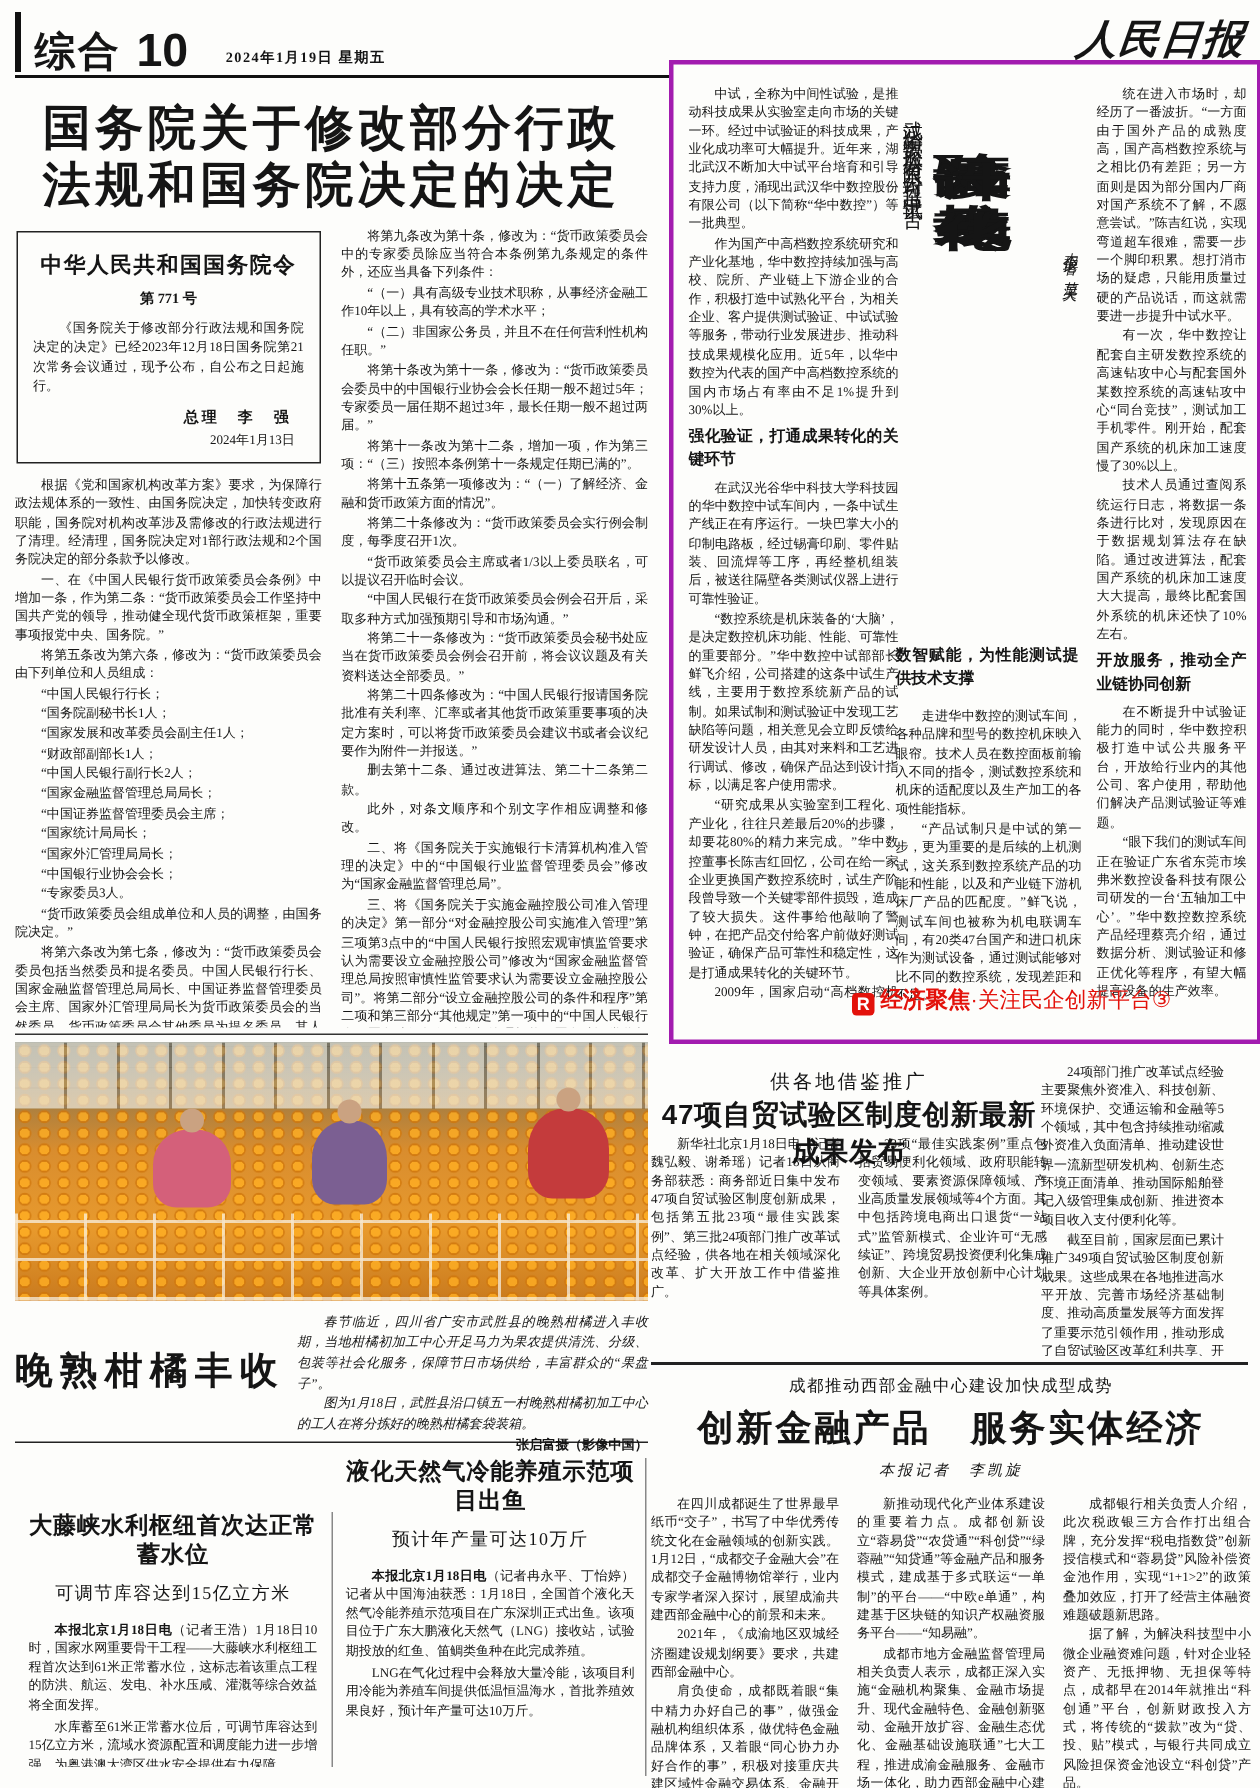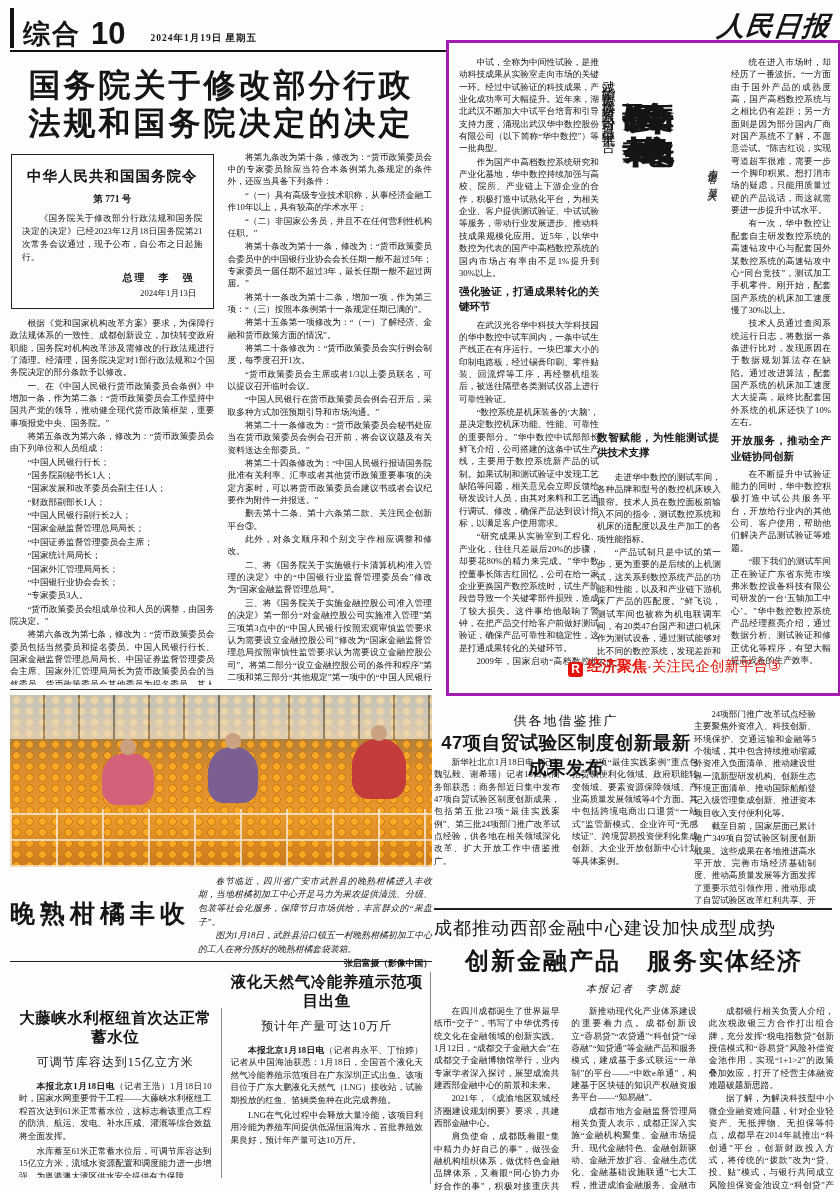--- a/index.html
+++ b/index.html
@@ -82,21 +82,21 @@
   .ftz{position:absolute;left:434px;top:706px;width:400px;height:198px;}
   .ftz-kicker{position:absolute;left:0;top:6px;width:264px;text-align:center;font-size:13px;letter-spacing:2px;}
   .ftz-headline{position:absolute;left:0;top:24px;width:264px;text-align:center;
                 font-family:"Liberation Sans","DejaVu Sans",sans-serif;font-weight:bold;font-size:18.5px;letter-spacing:.5px;}
   .ftz-cols{position:absolute;left:0;top:50px;width:264px;height:140px;display:flex;gap:12px;overflow:hidden;}
   .ftz-cols>div{flex:1;min-width:0;}
   .ftz-col3{position:absolute;left:260px;top:2px;width:122px;height:196px;overflow:hidden;}
   .rule-after-ftz{position:absolute;left:434px;top:908px;width:398px;height:1.5px;background:#222;}
   
   .cd{position:absolute;left:434px;top:912px;width:400px;height:276px;}
-  .cd-kicker{text-align:left;font-family:"Liberation Sans","DejaVu Sans",sans-serif;font-size:18px;letter-spacing:1px;margin-top:4px;}
+  .cd-kicker{text-align:center;font-family:"Liberation Sans","DejaVu Sans",sans-serif;font-size:11px;letter-spacing:1px;margin-top:4px;}
   .cd-headline{text-align:center;font-weight:bold;font-size:24px;letter-spacing:2px;margin-top:5px;}
   .cd-byline{text-align:center;font-style:italic;font-size:10px;margin-top:5px;letter-spacing:2px;}
   .cd-cols{display:flex;gap:12px;height:198px;overflow:hidden;margin-top:9px;}
   .cd-cols>div{flex:1;min-width:0;}
   .v-divider{position:absolute;left:430px;top:972px;width:1px;height:212px;background:#888;}
 </style>
 </head>
 <body>
 
 <div class="page">
@@ -118,21 +118,21 @@
     <div class="decree-cols">
       <div class="col">
         <div class="decree-box">
           <div class="t">中华人民共和国国务院令</div>
           <div class="n">第 771 号</div>
           <p class="b">《国务院关于修改部分行政法规和国务院决定的决定》已经2023年12月18日国务院第21次常务会议通过，现予公布，自公布之日起施行。</p>
           <div class="sg">总理　李　强</div>
           <div class="sd">2024年1月13日</div>
         </div>
         <div class="plist">
-            <p>根据《党和国家机构改革方案》要求，为保障行政法规体系的一致性、成都创新设立，加快转变政府职能，国务院对机构改革涉及需修改的行政法规进行了清理。经清理，国务院决定对1部行政法规和2个国务院决定的部分条款予以修改。</p>
+            <p>根据《党和国家机构改革方案》要求，为保障行政法规体系的一致性、由国务院决定，加快转变政府职能，国务院对机构改革涉及需修改的行政法规进行了清理。经清理，国务院决定对1部行政法规和2个国务院决定的部分条款予以修改。</p>
             <p>一、在《中国人民银行货币政策委员会条例》中增加一条，作为第二条：“货币政策委员会工作坚持中国共产党的领导，推动健全现代货币政策框架，重要事项报党中央、国务院。”</p>
             <p>将第五条改为第六条，修改为：“货币政策委员会由下列单位和人员组成：</p>
             <p>“中国人民银行行长；</p>
             <p>“国务院副秘书长1人；</p>
             <p>“国家发展和改革委员会副主任1人；</p>
             <p>“财政部副部长1人；</p>
             <p>“中国人民银行副行长2人；</p>
             <p>“国家金融监督管理总局局长；</p>
             <p>“中国证券监督管理委员会主席；</p>
             <p>“国家统计局局长；</p>
@@ -149,21 +149,21 @@
             <p>“（一）具有高级专业技术职称，从事经济金融工作10年以上，具有较高的学术水平；</p>
             <p>“（二）非国家公务员，并且不在任何营利性机构任职。”</p>
             <p>将第十条改为第十一条，修改为：“货币政策委员会委员中的中国银行业协会会长任期一般不超过5年；专家委员一届任期不超过3年，最长任期一般不超过两届。”</p>
             <p>将第十一条改为第十二条，增加一项，作为第三项：“（三）按照本条例第十一条规定任期已满的”。</p>
             <p>将第十五条第一项修改为：“（一）了解经济、金融和货币政策方面的情况”。</p>
             <p>将第二十条修改为：“货币政策委员会实行例会制度，每季度召开1次。</p>
             <p>“货币政策委员会主席或者1/3以上委员联名，可以提议召开临时会议。</p>
             <p>“中国人民银行在货币政策委员会例会召开后，采取多种方式加强预期引导和市场沟通。”</p>
             <p>将第二十一条修改为：“货币政策委员会秘书处应当在货币政策委员会例会召开前，将会议议题及有关资料送达全部委员。”</p>
             <p>将第二十四条修改为：“中国人民银行报请国务院批准有关利率、汇率或者其他货币政策重要事项的决定方案时，可以将货币政策委员会建议书或者会议纪要作为附件一并报送。”</p>
-            <p>删去第十二条、第十六条第二款、关注民企创新平台③。</p>
+            <p>删去第十二条、通过改进算法、第二十二条第二款。</p>
             <p>此外，对条文顺序和个别文字作相应调整和修改。</p>
             <p>二、将《国务院关于实施银行卡清算机构准入管理的决定》中的“中国银行业监督管理委员会”修改为“国家金融监督管理总局”。</p>
             <p>三、将《国务院关于实施金融控股公司准入管理的决定》第一部分“对金融控股公司实施准入管理”第三项第3点中的“中国人民银行按照宏观审慎监管要求认为需要设立金融控股公司”修改为“国家金融监督管理总局按照审慎性监管要求认为需要设立金融控股公司”。将第二部分“设立金融控股公司的条件和程序”第二项和第三部分“其他规定”第一项中的“中国人民银行会同国务院银行保险监督管理机构、国务院证券监督管理机构”修改为“国家金融监督管理总局会同中国人民银行、国务院证券监督管理机构”。将其他的“中国人民银行”修改为“国家金融监督管理总局”。</p>
           </div>
 
       </div>
     </div>
 
     <div class="rule-h" style="margin-top:4px;"></div>
 

